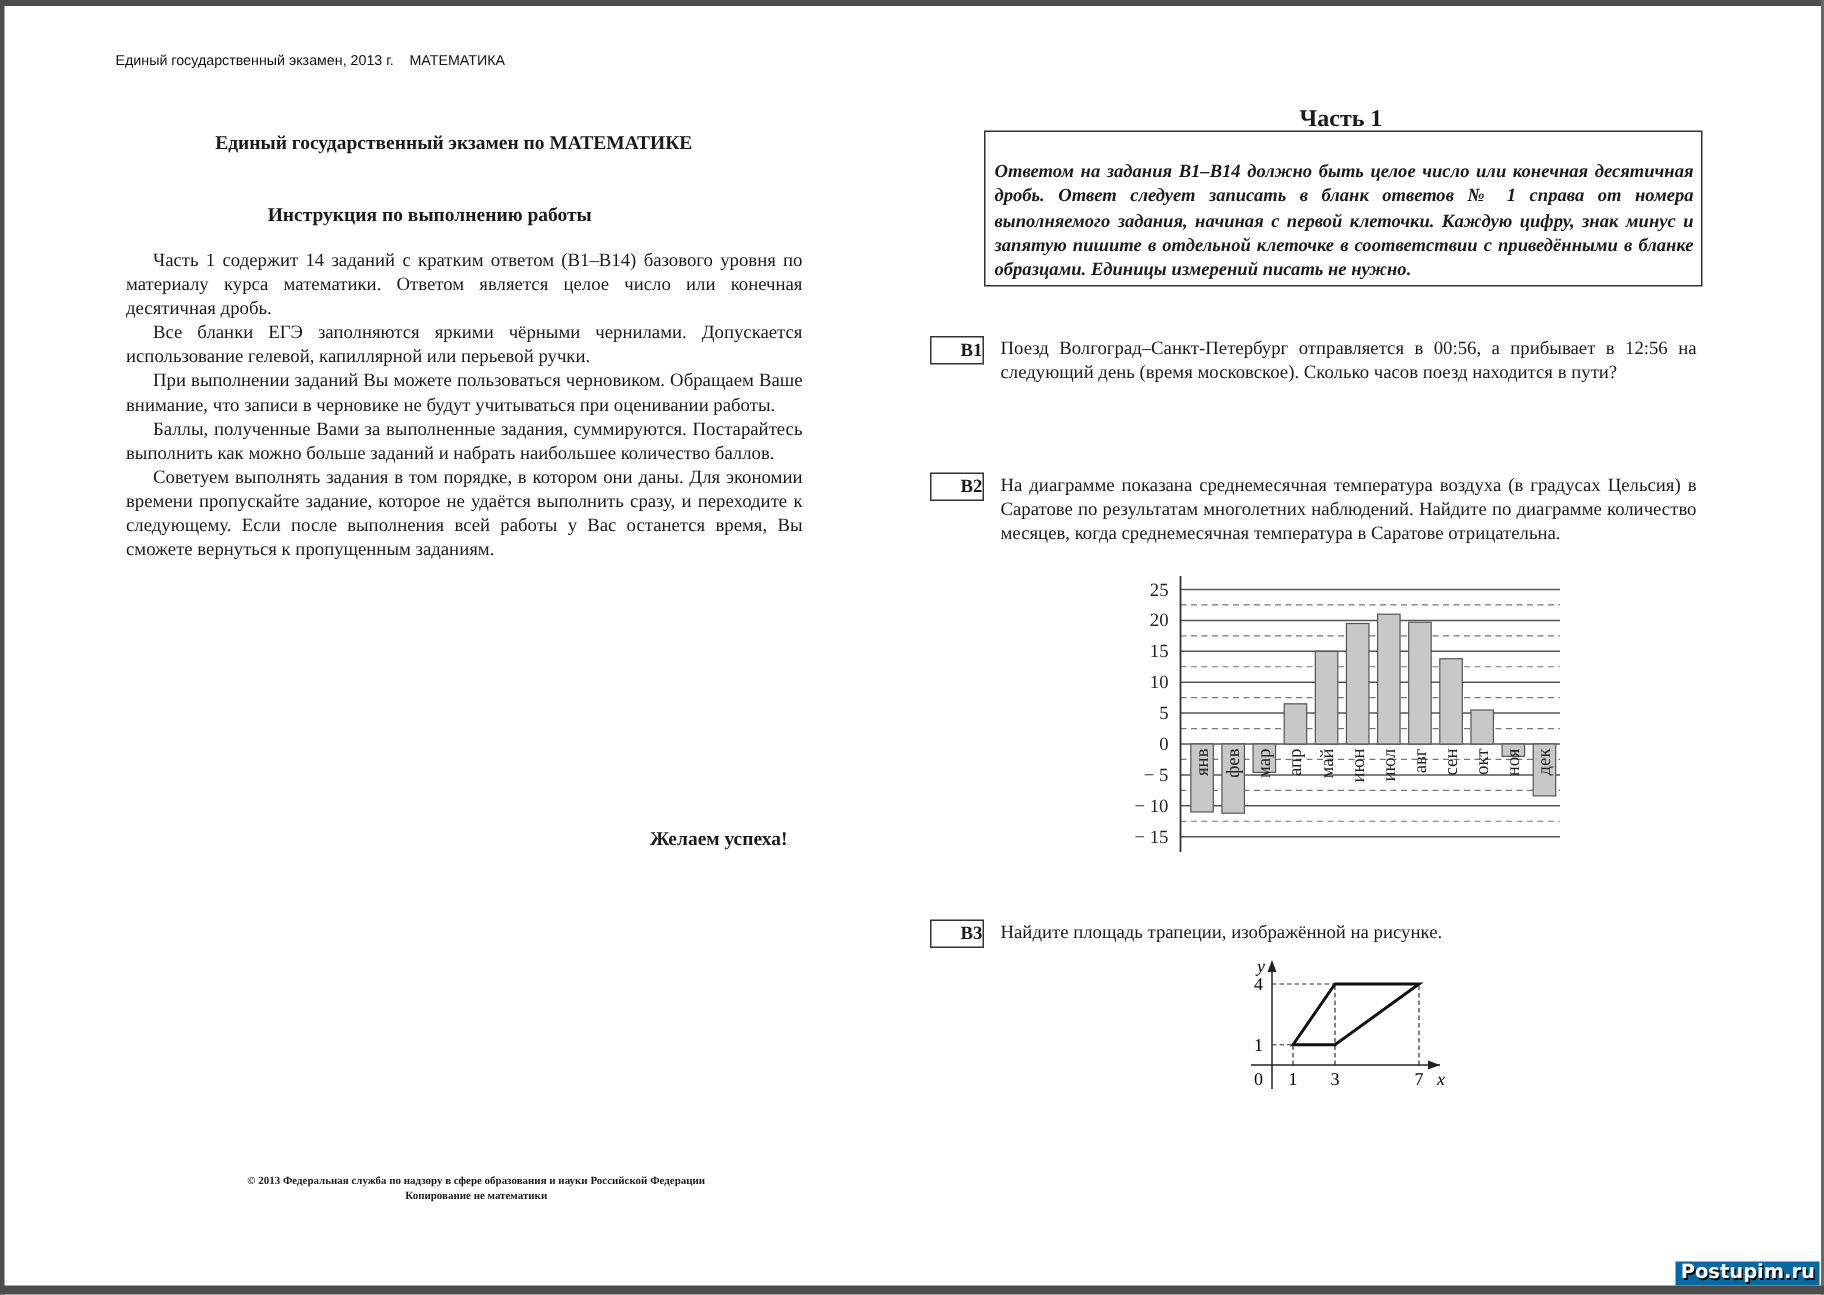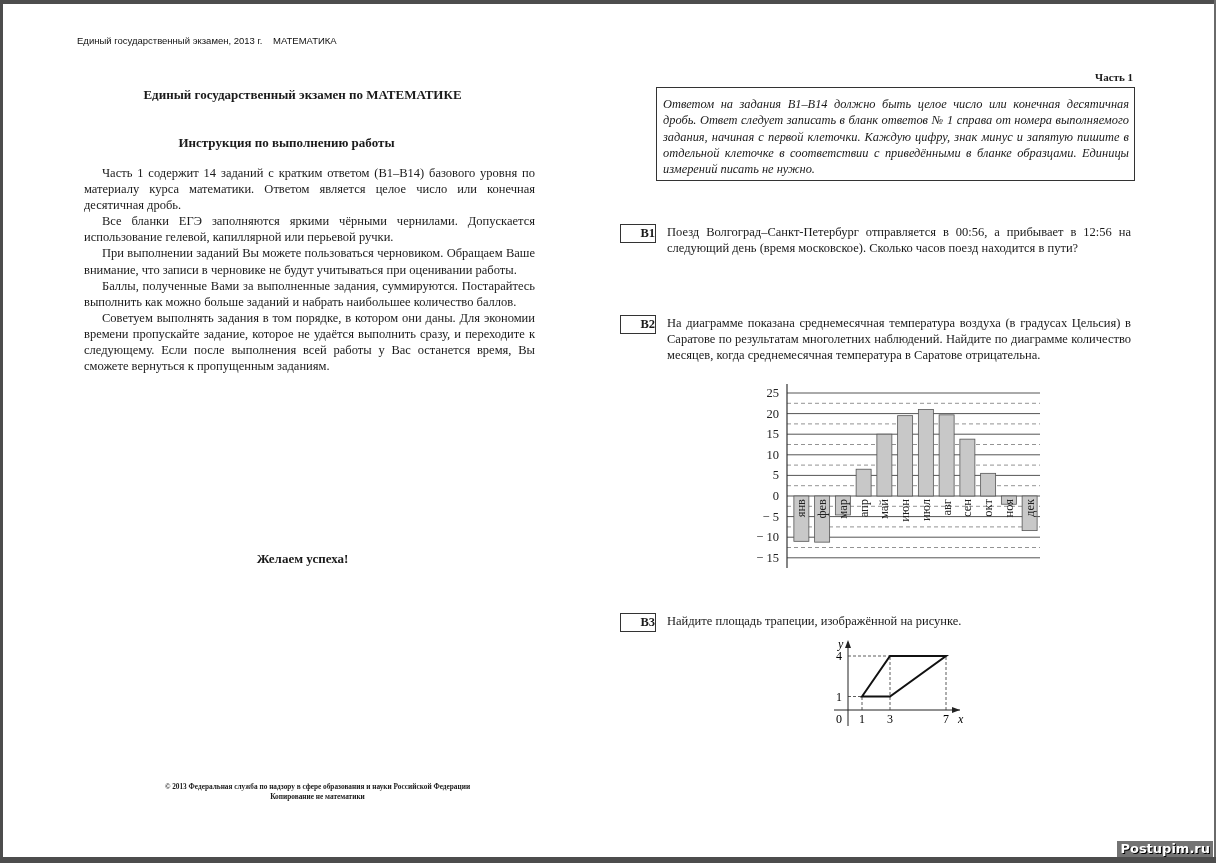--- a/index.html
+++ b/index.html
@@ -26,36 +26,36 @@
   .instr-title {
     position: absolute; left: 64px; width: 445px; top: 135px; text-align: center;
     font-weight: bold; font-size: 13px;
   }
   .instructions {
     position: absolute; left: 84px; top: 165px; width: 451px;
     font-size: 12.5px; line-height: 16.1px; text-align: justify;
   }
   .instructions p { margin: 0; text-indent: 18px; }
   .wish {
-    position: absolute; left: 80px; width: 445px; top: 551px; text-align: center;
+    position: absolute; left: 80px; width: 445px; top: 551px; text-align: right;
     font-weight: bold; font-size: 13px;
   }
   .footer {
     position: absolute; left: 120px; width: 395px; top: 762px; text-align: center;
     font-size: 7.3px; line-height: 10px; font-weight: bold; margin-top: 20px;
   }
 
   .part-title {
-    position: absolute; left: 655px; width: 478px; top: 71px; text-align: right;
-    font-weight: bold; font-size: 11px;
+    position: absolute; left: 655px; width: 478px; top: 71px; text-align: center;
+    font-weight: bold; font-size: 16px;
   }
   .part-box {
     position: absolute; left: 656px; top: 87px; width: 466px;
-    border: 1.5px solid #333; padding: 8px 5px 3px 6px;
-    font-weight: normal; font-style: italic; font-size: 12.4px; line-height: 16.3px;
+    border: 1.5px solid #333; padding: 18px 5px 3px 6px;
+    font-weight: bold; font-style: italic; font-size: 12.4px; line-height: 16.3px;
     text-align: justify;
   }
 
   .task {
     position: absolute; left: 620px; width: 512px;
   }
   .task-label {
     position: absolute; left: 0; top: 0; width: 34px; height: 17px;
     border: 1.5px solid #333; text-align: right;
     font-weight: bold; font-size: 12.5px; line-height: 17px;
@@ -63,21 +63,21 @@
   .task-text {
     position: absolute; left: 47px; top: 0; width: 464px;
     font-size: 12.5px; line-height: 16.1px; text-align: justify;
   }
 
   #temp-chart { position: absolute; left: 755px; top: 380px; }
   #trap-figure { position: absolute; left: 830px; top: 636px; }
   .watermark {
     position: absolute; right: 3px; bottom: 6px;
     font-family: "DejaVu Sans", sans-serif; font-weight: bold; font-size: 13px;
-    color: #ffffff; background: #737373; padding: 0 3px; line-height: 16px;
+    color: #ffffff; background: #0369a1; padding: 0 3px; line-height: 16px;
     text-shadow: 1px 1px 0 #000;
   }
 </style>
 </head>
 <body>
 
 <div class="frame-top"></div>
 <div class="frame-left"></div>
 <div class="frame-right"></div>
 <div class="frame-bottom"></div>

